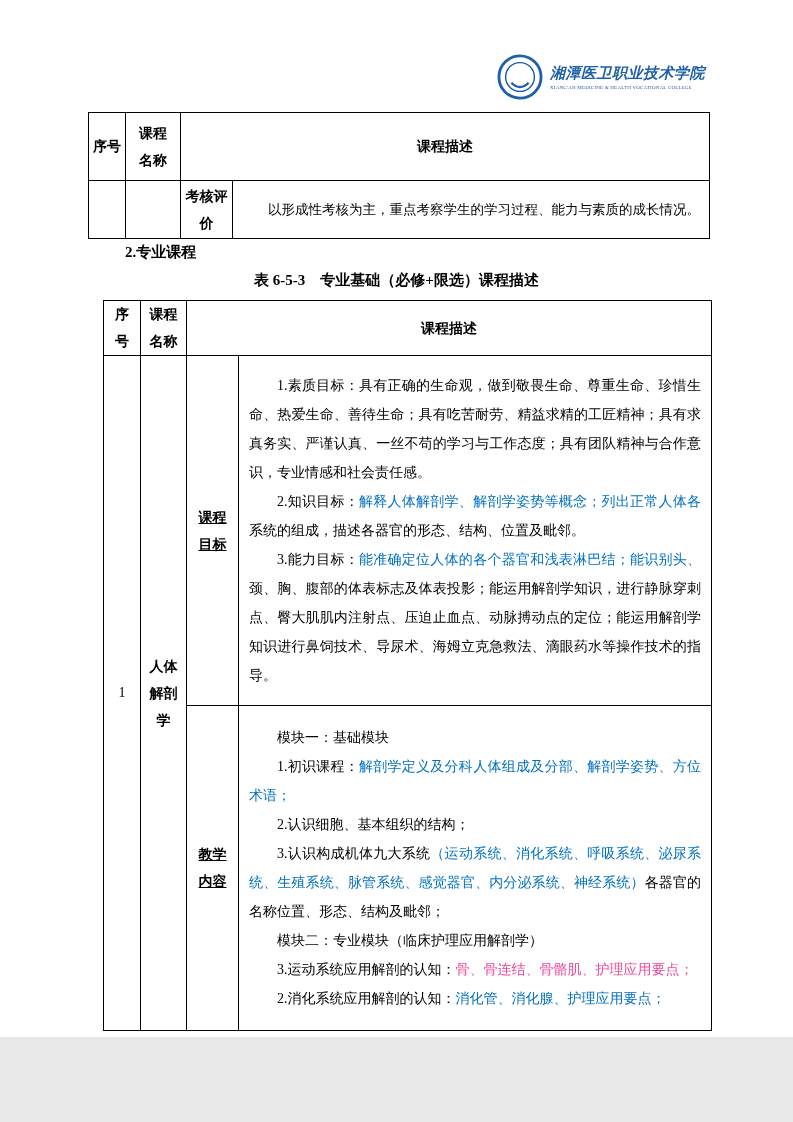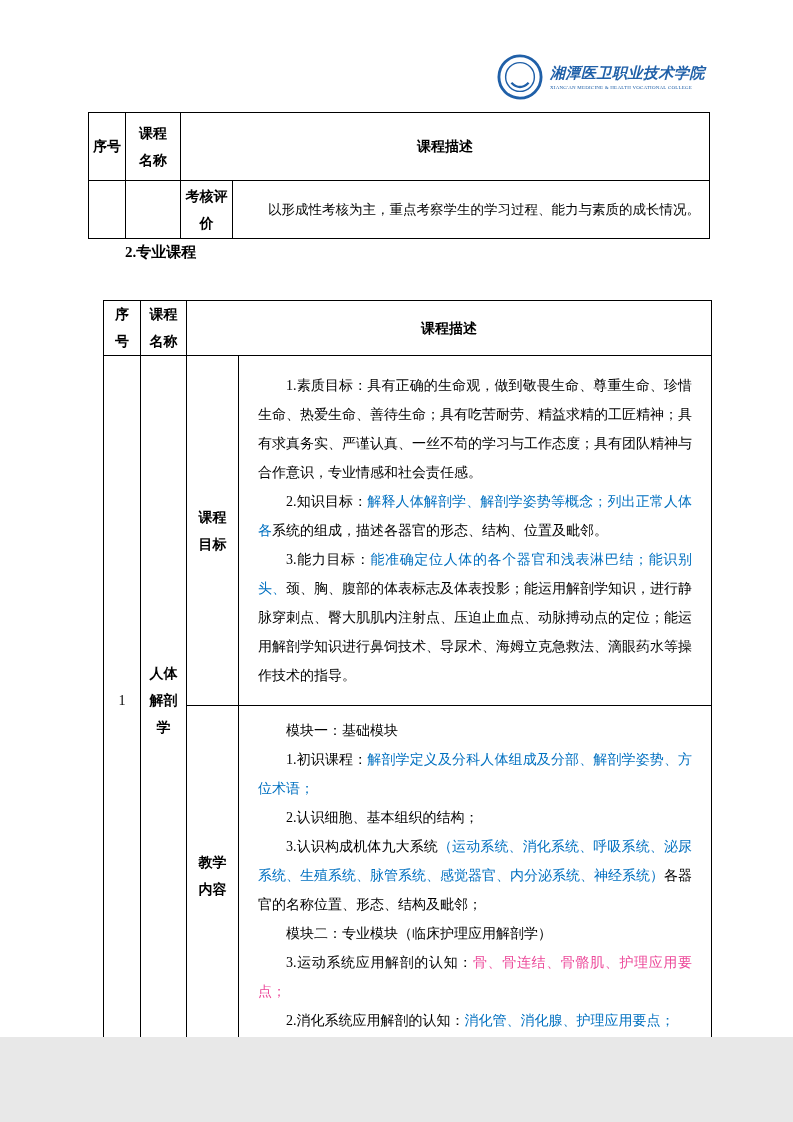--- a/index.html
+++ b/index.html
@@ -32,22 +32,22 @@
 
   .section-heading { position:absolute; top:243px; left:125px; font-size:15px; font-weight:bold; }
   .table-caption { position:absolute; top:271px; left:0; width:100%; text-align:center; font-size:15px; font-weight:bold; }
 
   .t2 { top:300px; left:103px; width:609px; }
   .t2 .r-head { height:54px; }
   .t2 .r-obj { height:350px; }
   .t2 .r-cont { height:325px; }
   .t2 .c-idx-hd { padding:0 11px; }
   .t2 .c-name { padding:0 6px; }
-  .t2 .c-sub { padding:0 6px; }
-  .rich { padding:10px 19px; text-align:justify; }
+  .t2 .c-sub { padding:0 6px;text-decoration:underline; }
+  .rich { padding:10px 10px; text-align:justify; }
   .rich p { text-indent:2em; line-height:29px; font-size:14px; margin:0; }
 
   .page-number { position:absolute; top:1054px; left:0; width:100%; text-align:center; font-size:12px; }
 </style>
 </head>
 <body>
 
 <div class="page">
 
   <div class="logo">
@@ -80,20 +80,21 @@
         <td></td>
         <td></td>
         <td class="hd c-sub">考核评价</td>
         <td class="c-text">以形成性考核为主，重点考察学生的学习过程、能力与素质的成长情况。</td>
       </tr>
     </tbody>
   </table>
 
   <div class="section-heading">2.专业课程</div>
 
+  <div class="table-caption">表 6-5-3　专业基础（必修+限选）课程描述</div>
 
   <table class="tbl t2">
     <colgroup>
       <col style="width:37px">
         <col style="width:46px">
         <col style="width:52px">
         <col>
     </colgroup>
     <tbody>
       <tr class="r-head">

